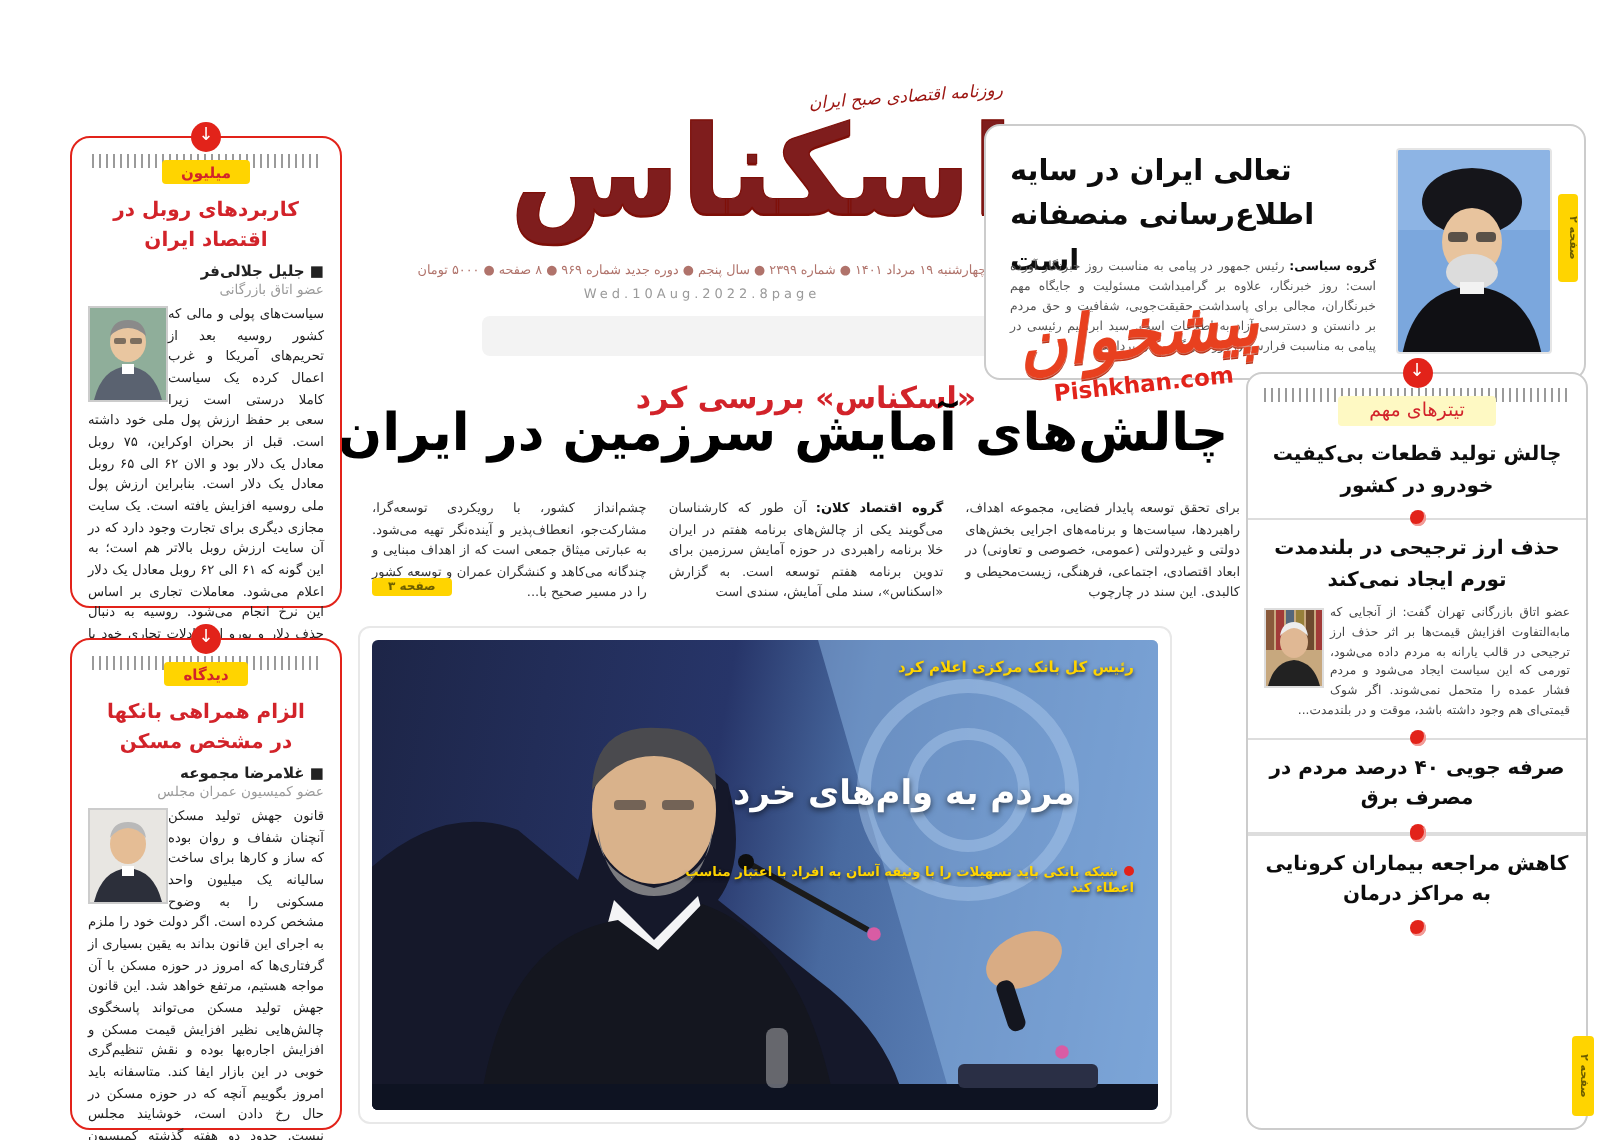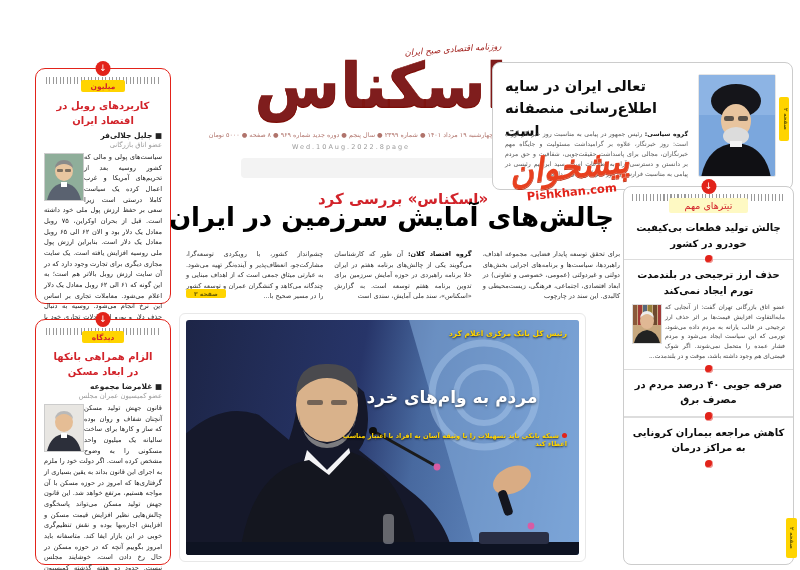--- a/index.html
+++ b/index.html
@@ -197,21 +197,21 @@
     </div>
     <div class="side-continue">■ ادامه در صفحه ۴</div>
   </div>
 
   <div class="rbox" style="left:35px;top:319px;width:136px;height:246px;">
     <div class="arrow-circle">↓</div>
     <div class="stripes"></div>
     <span class="tag-yellow">دیدگاه</span>
     <div class="side-title">
       <span>الزام همراهی بانکها</span><br>
-      <span>در ابعاد مسکن</span>
+      <span>در مشخص مسکن</span>
     </div>
     <div class="side-author">■ غلامرضا مجموعه</div>
     <div class="side-role">عضو کمیسیون عمران مجلس</div>
     <div class="side-body">
       <span class="side-photo" style="display:block;float:left;">
         <svg width="38" height="46" viewBox="0 0 38 46">
           <rect width="38" height="46" fill="#e8e6e2"></rect>
           <ellipse cx="19" cy="17" rx="9" ry="10" fill="#e5bd95"></ellipse>
           <path d="M10 14 Q11 6 19 6 Q27 6 28 14 Q24 9 19 9 Q14 9 10 14 Z" fill="#b9b9b9"></path>
           <path d="M2 46 Q6 30 19 29 Q32 30 36 46 Z" fill="#2c2f3a"></path>

